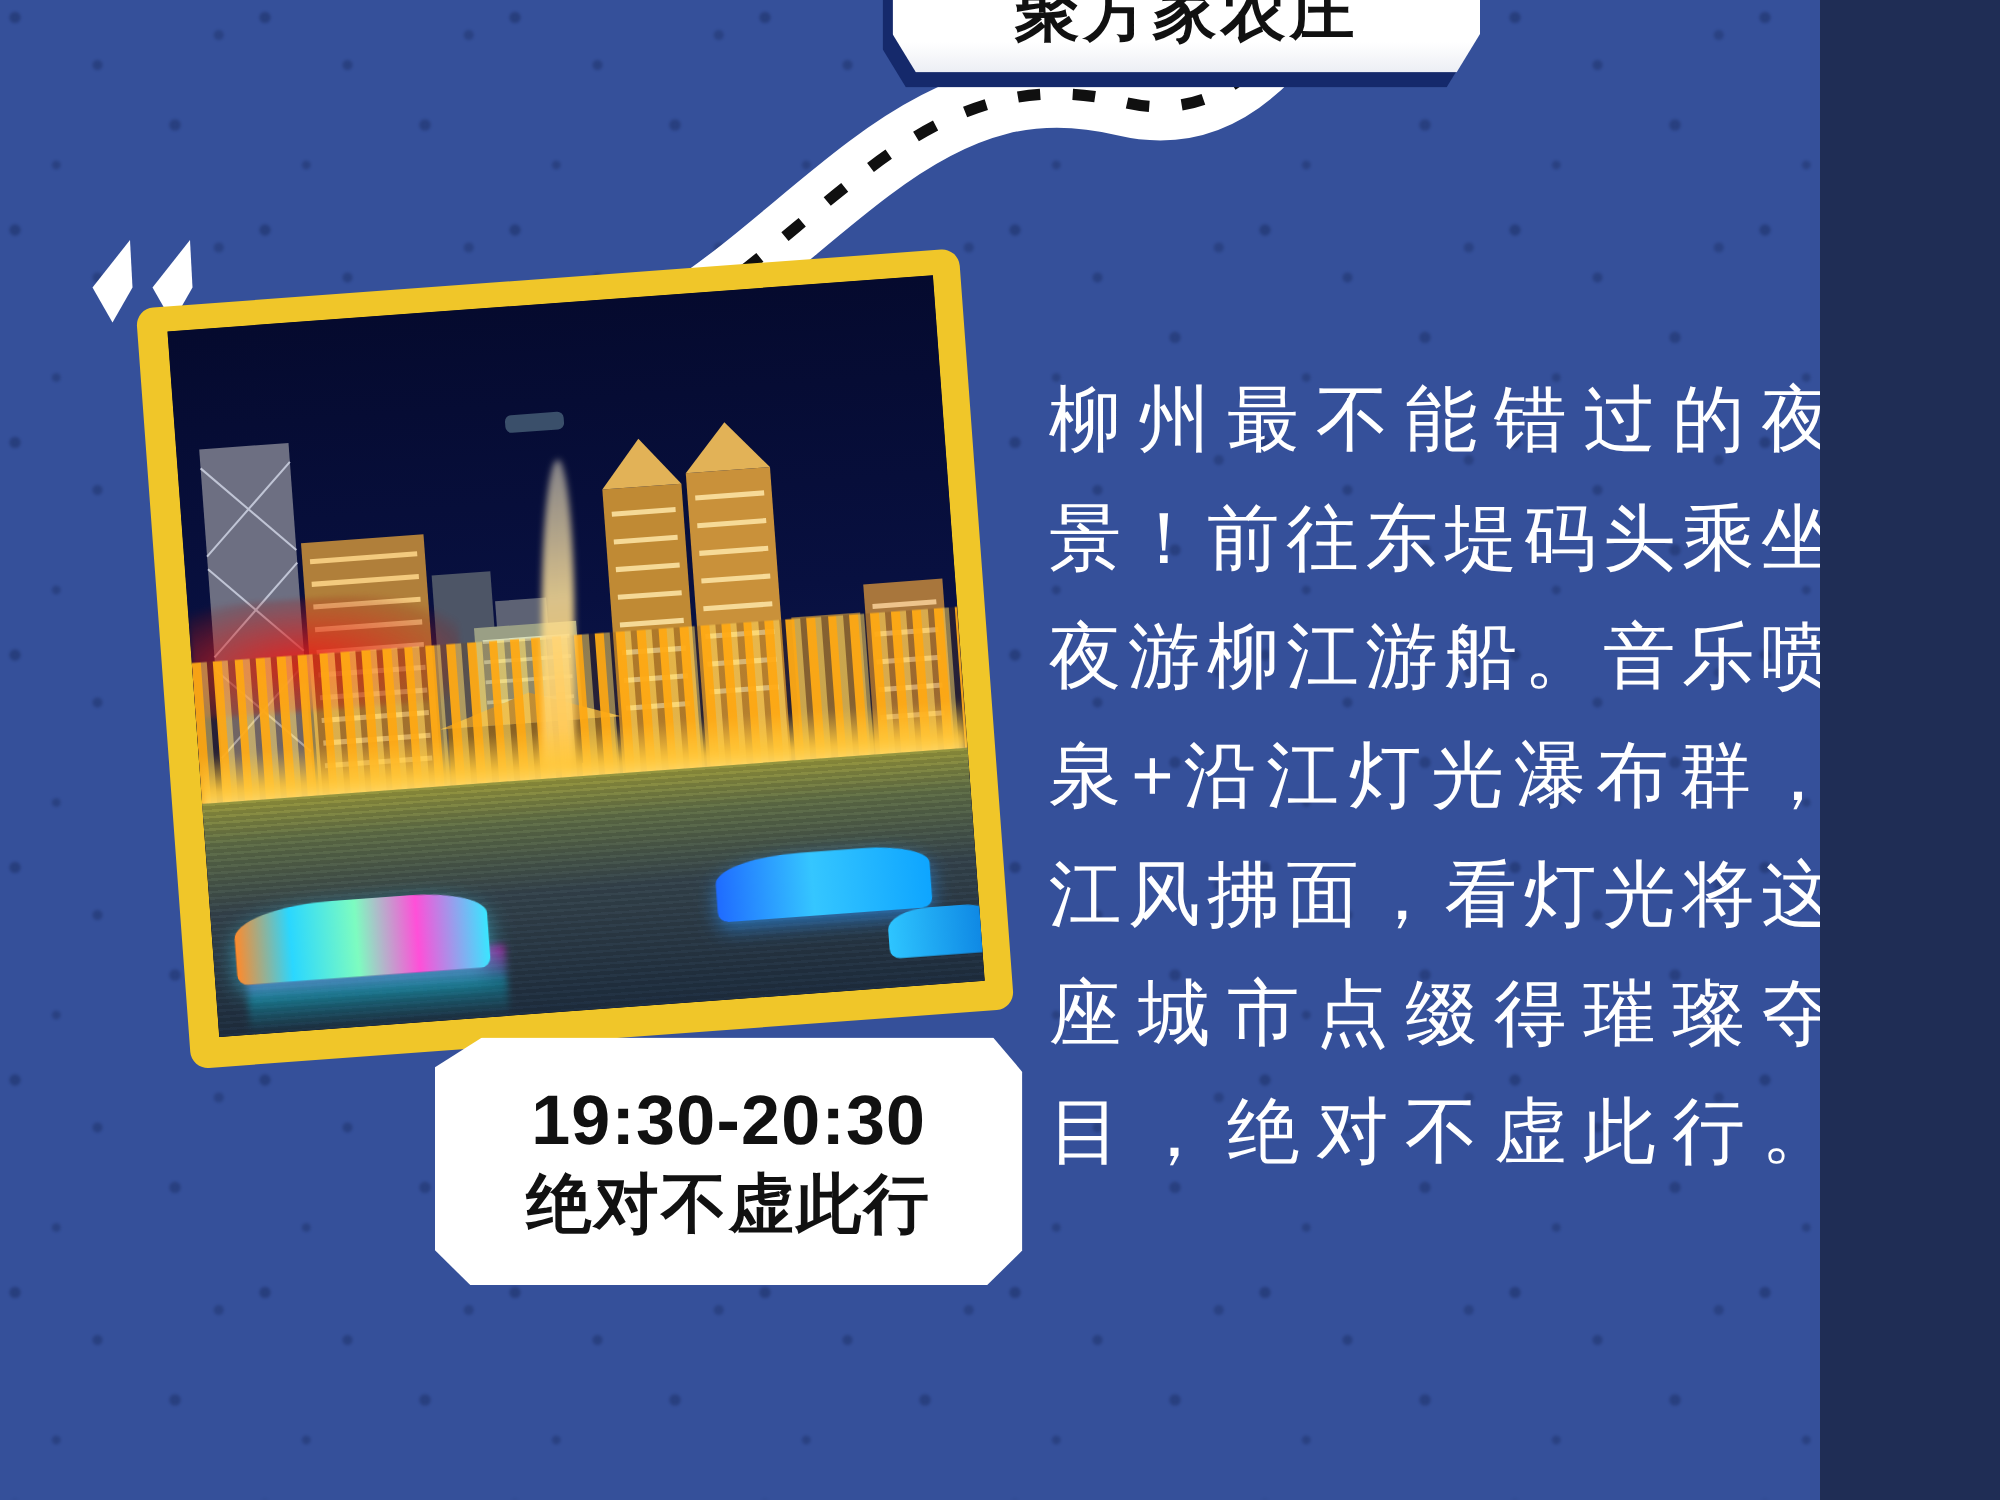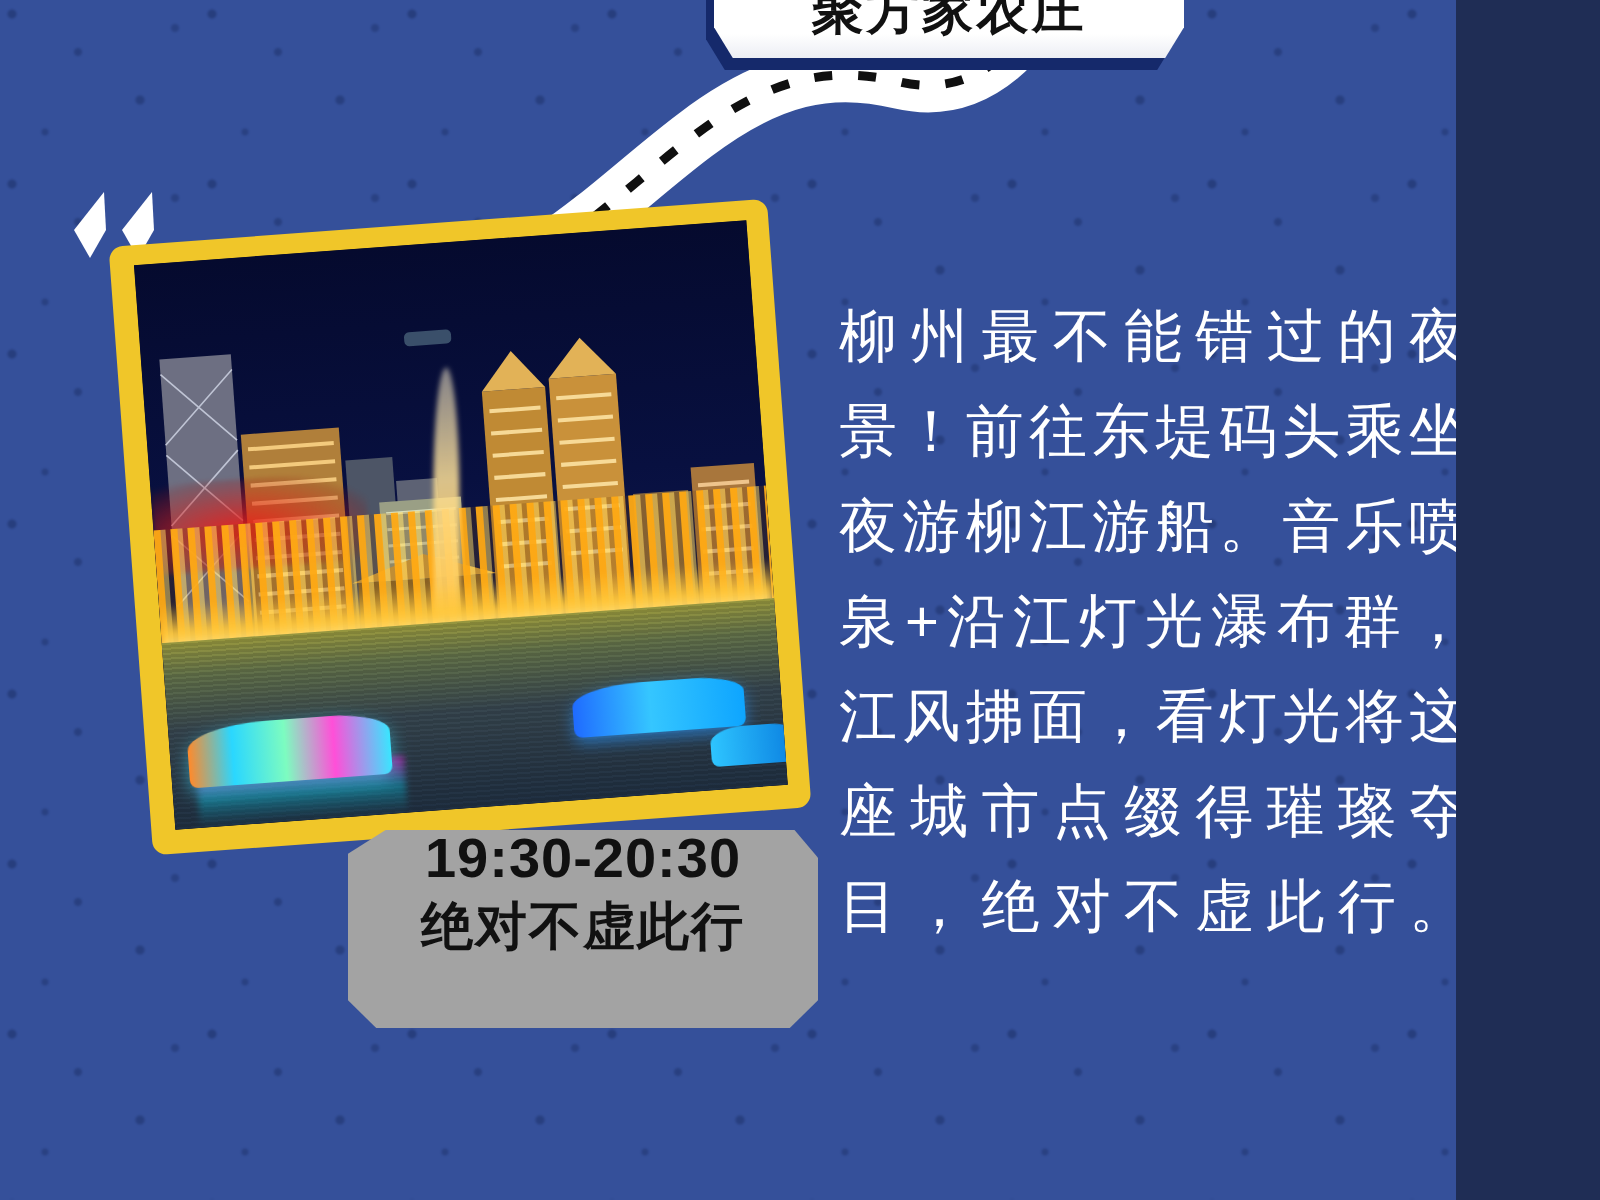--- a/index.html
+++ b/index.html
@@ -175,25 +175,26 @@
     filter: blur(3px);
   }
 
   
   .caption {
     position: absolute;
     left: 348px;
     top: 830px;
     width: 470px;
     height: 198px;
-    background: #a3a3a3;
+    background: #ffffff;
     clip-path: polygon(8% 0, 95% 0, 100% 14%, 100% 86%, 94% 100%, 6% 100%, 0 86%, 0 12%);
     display: flex;
     flex-direction: column;
     align-items: center;
+    justify-content: center;
     gap: 14px;
     box-shadow: 10px 10px 0 rgba(12,26,70,.18);
   }
   .caption-time {
     font-size: 56px;
     font-weight: bold;
     color: #111;
     letter-spacing: 1px;
     line-height: 1;
   }

